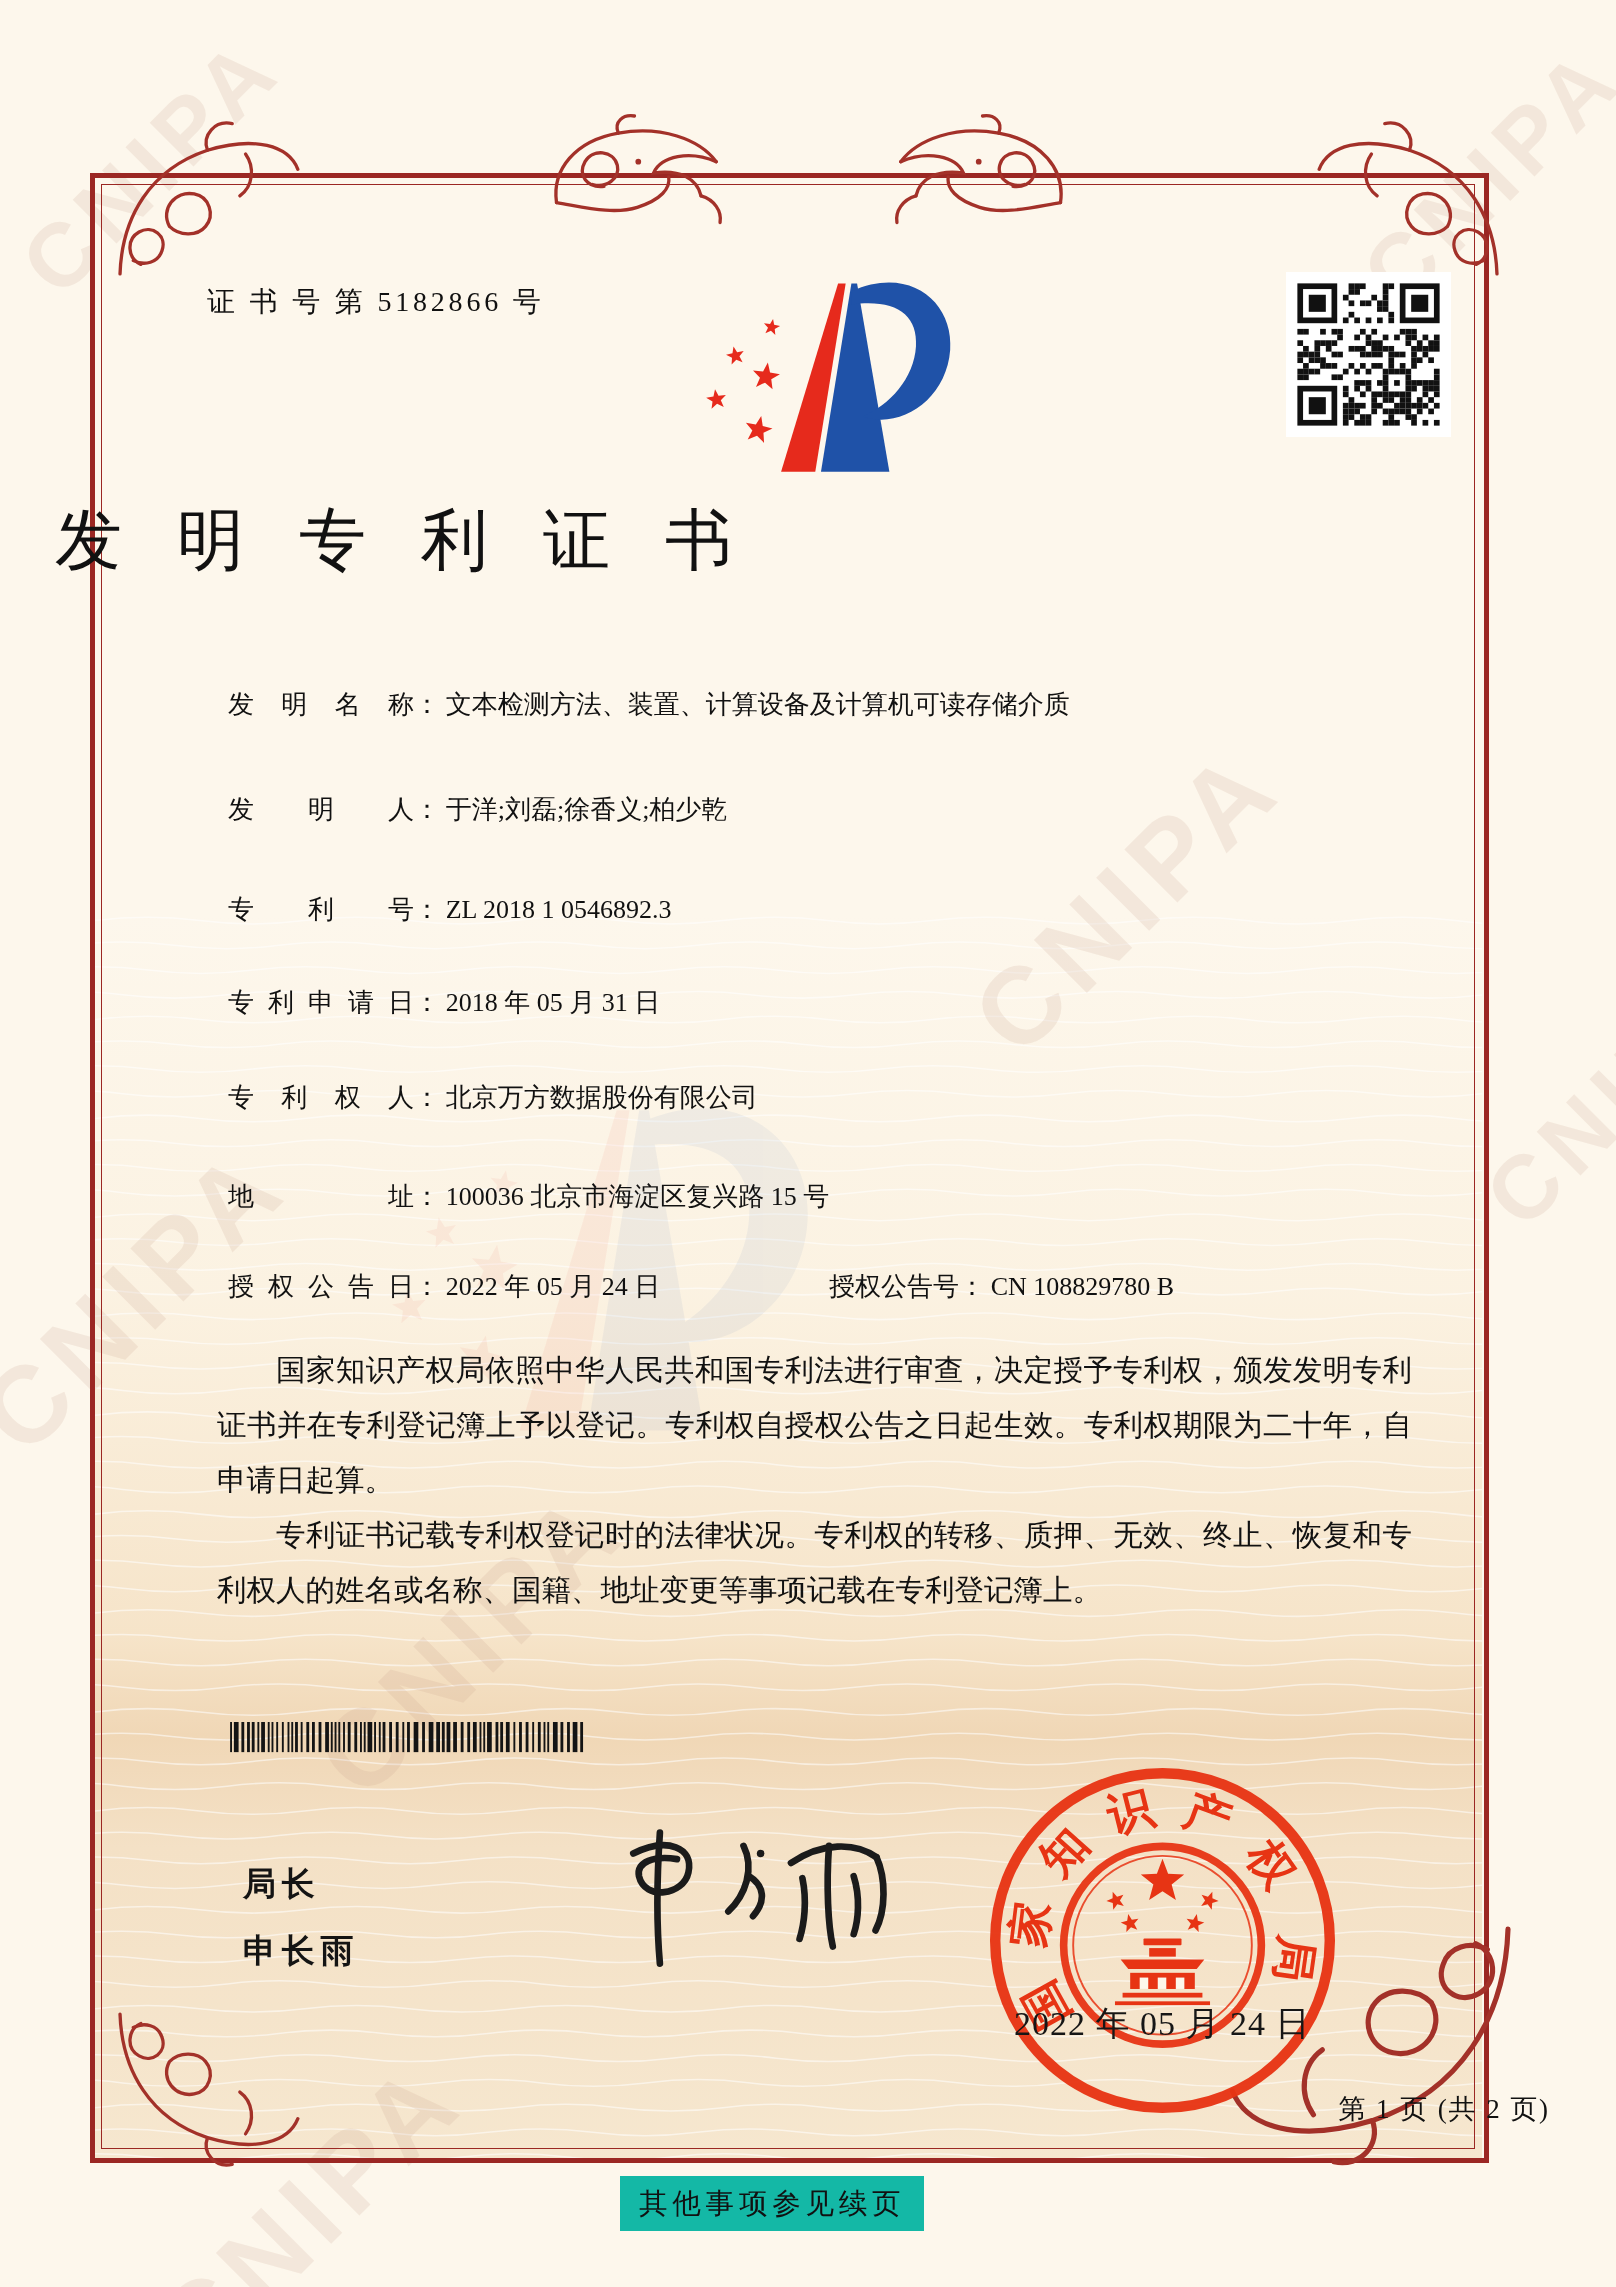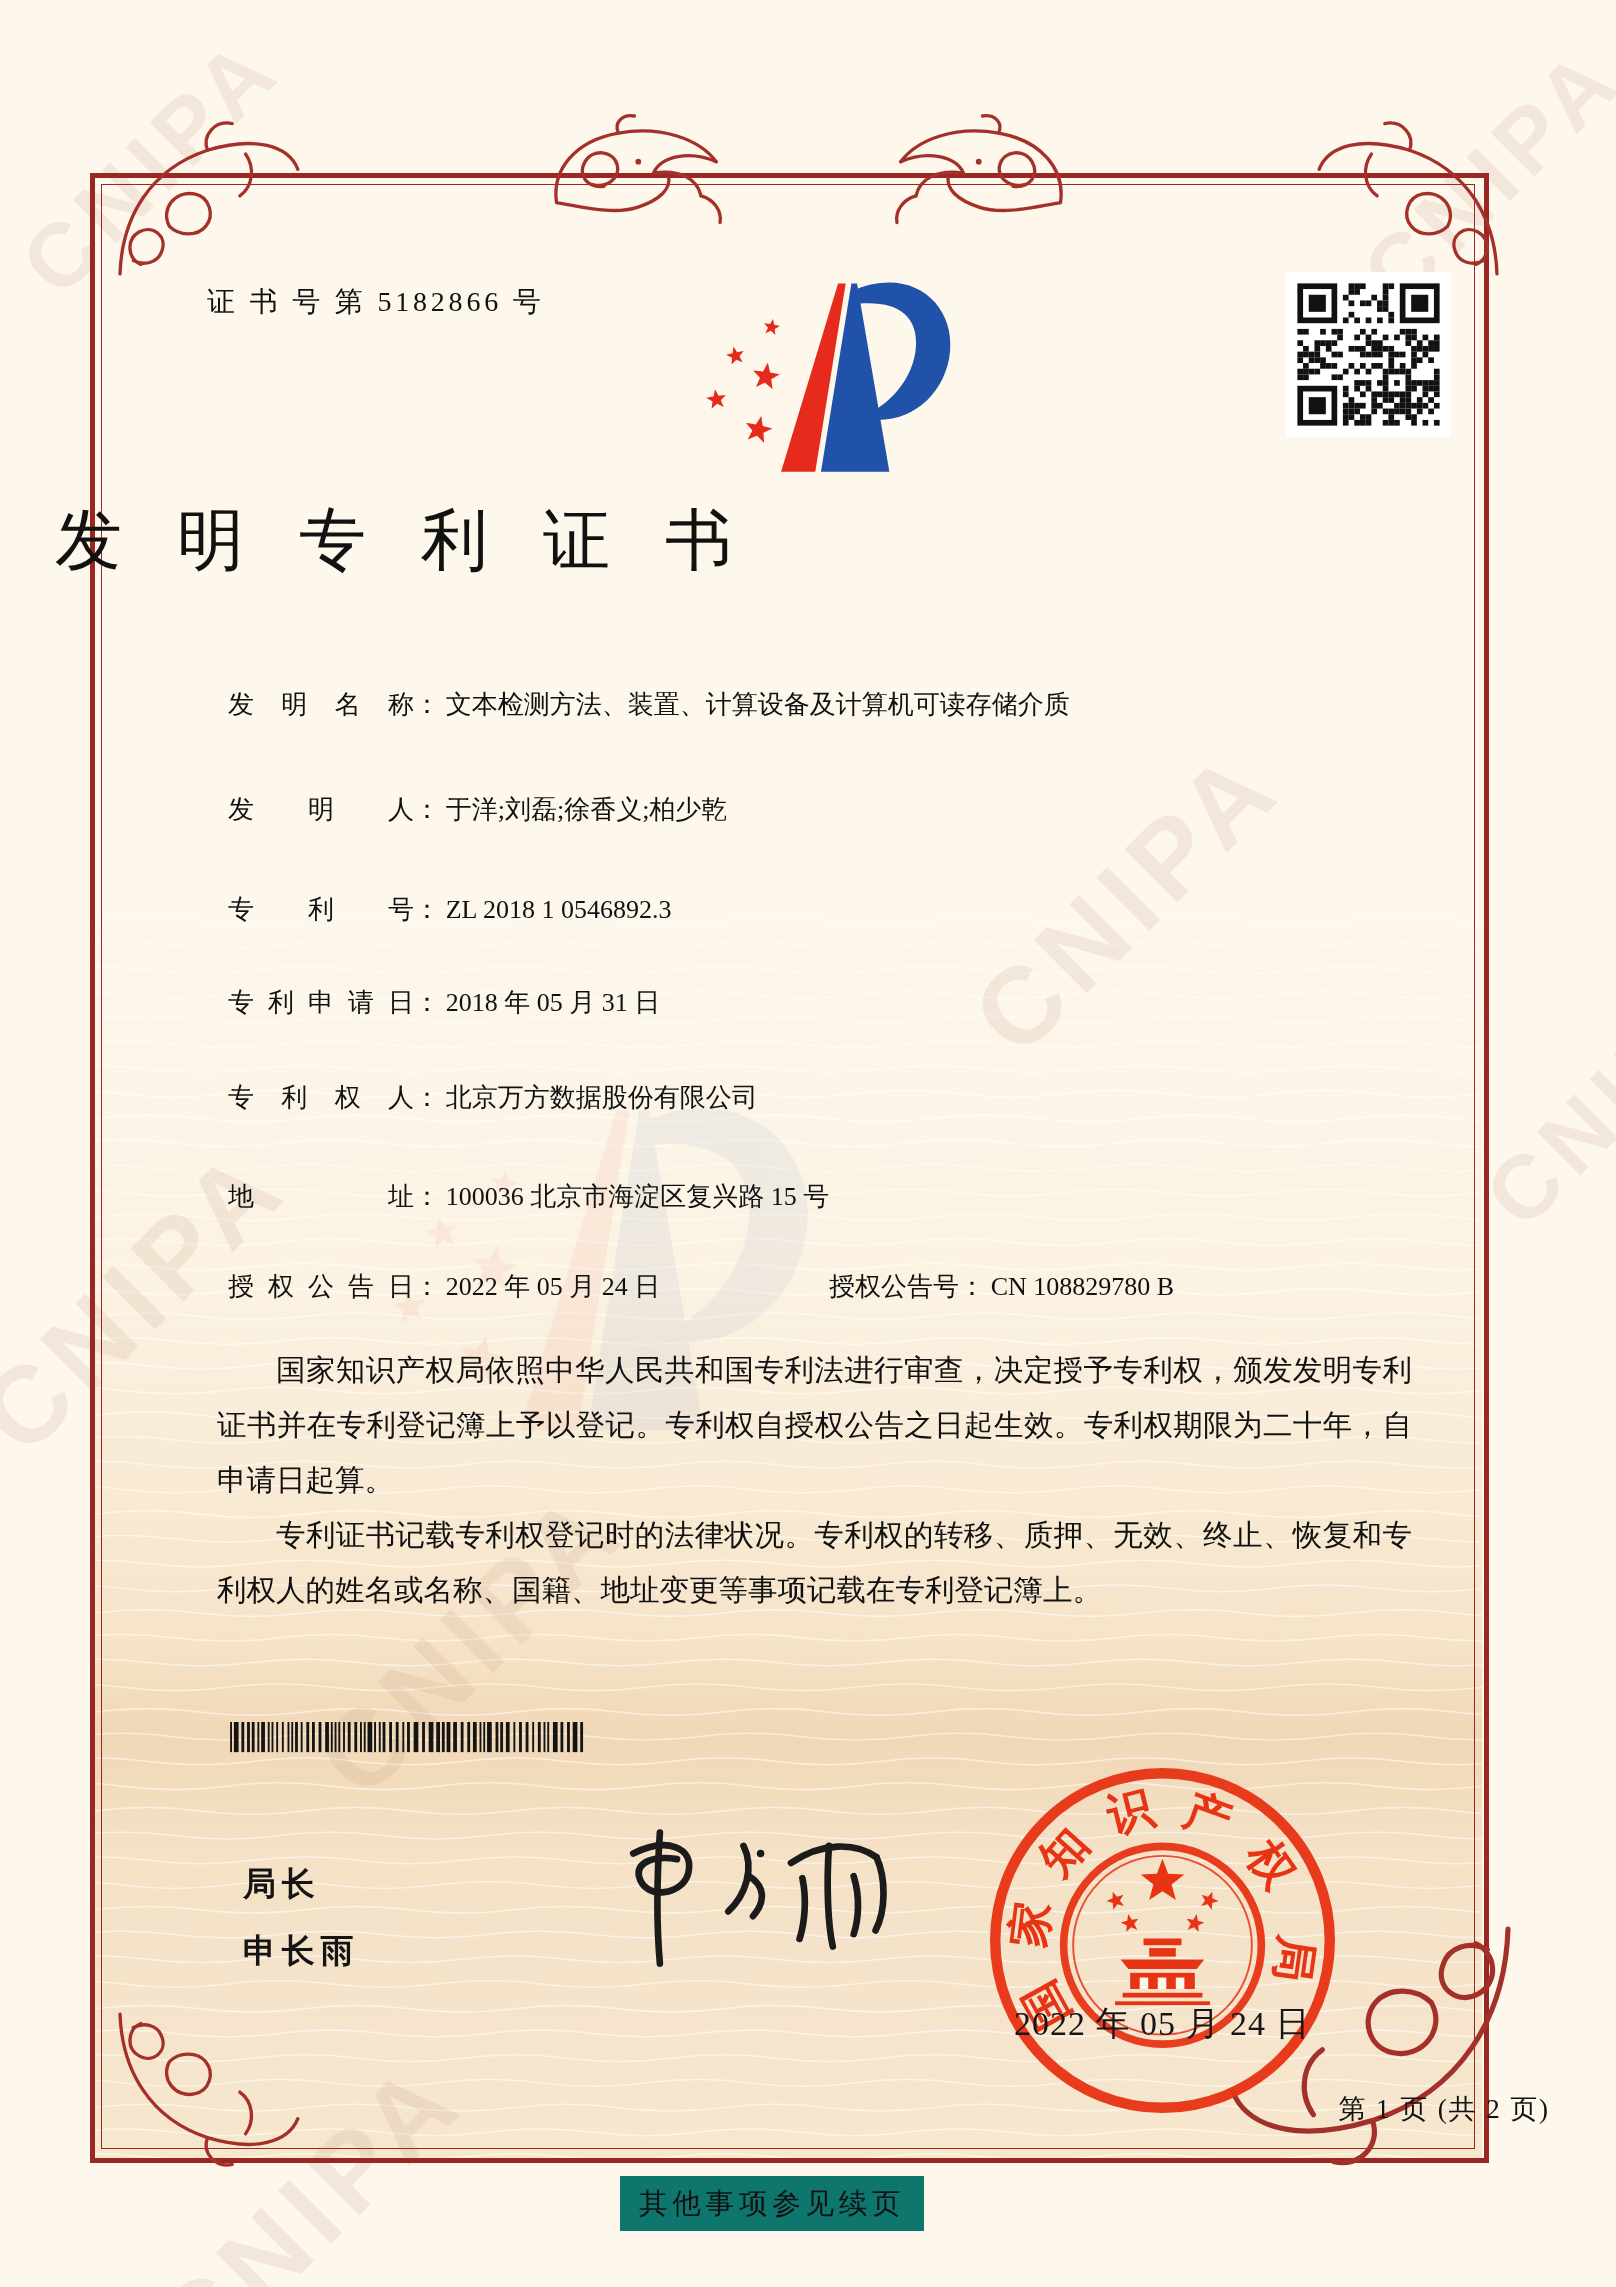--- a/index.html
+++ b/index.html
@@ -49,21 +49,21 @@
     left:243px;z-index:5;font-family:"Liberation Sans","DejaVu Sans",sans-serif;
     font-weight:700;font-size:33px;letter-spacing:5.7px;color:#141414;
   }
   .dir-label{top:1862px;}
   .dir-name{top:1929px;}
   .sig{left:601px;top:1819px;z-index:6;}
   .seal{left:980px;top:1758px;z-index:5;}
   .seal-date{left:1014px;top:2001px;z-index:7;font-size:34px;letter-spacing:1px;color:#161616;white-space:nowrap;}
   .pageinfo{left:0;top:2091px;width:1550px;text-align:right;font-size:27px;letter-spacing:1.9px;z-index:5;}
   .note{
-    left:620px;top:2176px;z-index:5;background:#0f766e;
+    left:620px;top:2176px;z-index:5;background:#14b8a6;
     padding:8.6px 19px;font-size:28.5px;letter-spacing:4.8px;white-space:nowrap;
   }
 </style>
 </head>
 <body>
 
 <div class="abs waveband">
   <svg id="waves-svg" width="1387" height="1246" viewBox="0 0 1458 1310">
       <path d="M0,8 q55,-7 110,0 q55,7 110,0 q55,-7 110,0 q55,7 110,0 q55,-7 110,0 q55,7 110,0 q55,-7 110,0 q55,7 110,0 q55,-7 110,0 q55,7 110,0 q55,-7 110,0 q55,7 110,0 q55,-7 110,0 q55,7 110,0 q55,-7 110,0" fill="none" stroke="#ffffff" stroke-width="1.6" opacity="0.55"></path>
       <path d="M-27,34 q55,-7 110,0 q55,7 110,0 q55,-7 110,0 q55,7 110,0 q55,-7 110,0 q55,7 110,0 q55,-7 110,0 q55,7 110,0 q55,-7 110,0 q55,7 110,0 q55,-7 110,0 q55,7 110,0 q55,-7 110,0 q55,7 110,0 q55,-7 110,0" fill="none" stroke="#ffffff" stroke-width="1.6" opacity="0.55"></path>

